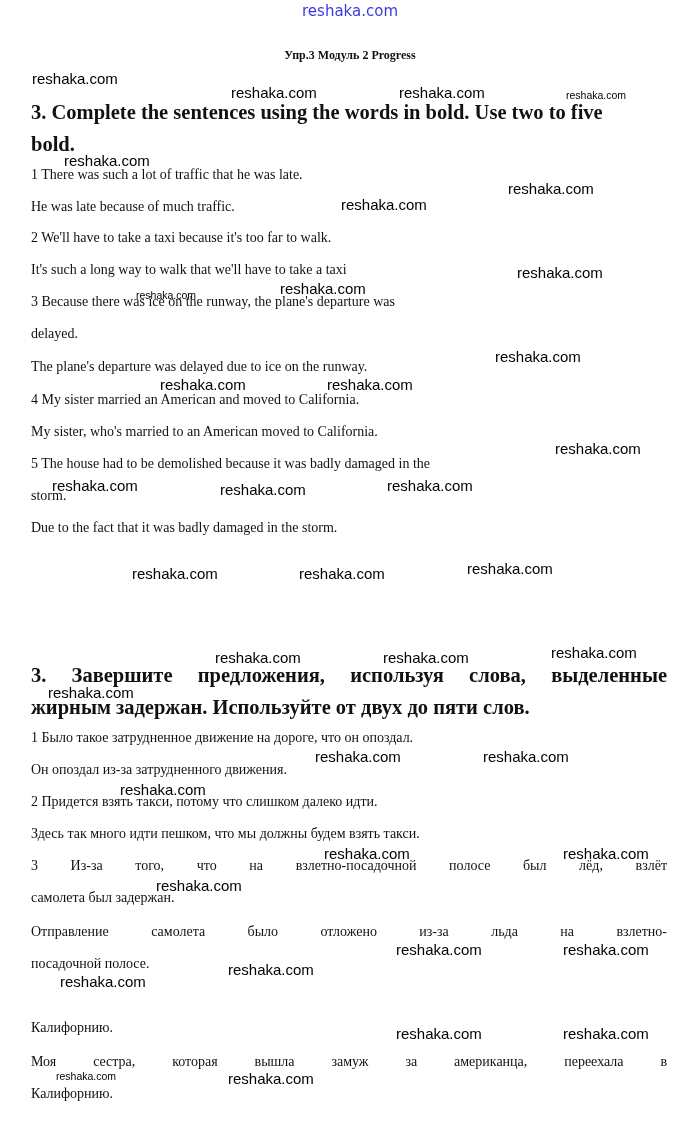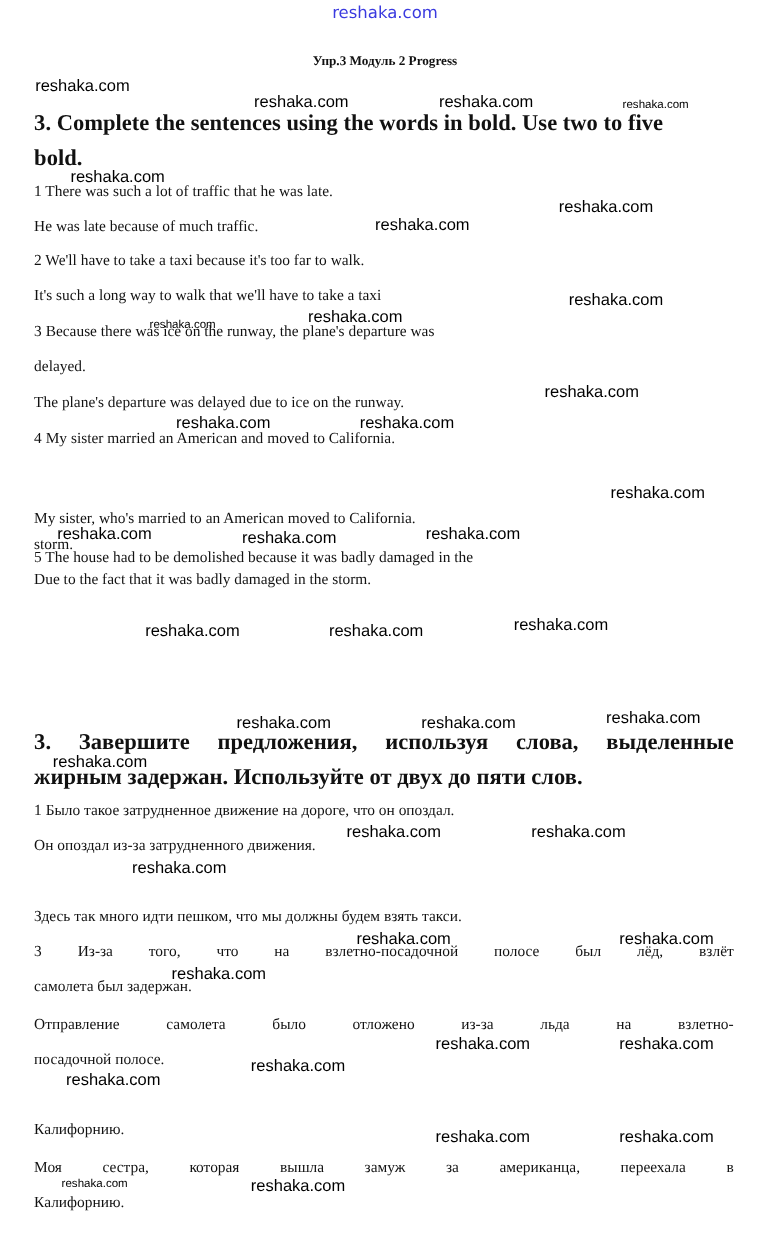--- a/index.html
+++ b/index.html
@@ -43,32 +43,33 @@
   <div class="t" style="top:200px;">He was late because of much traffic.</div>
 
   <div class="t" style="top:231px;">2 We'll have to take a taxi because it's too far to walk.</div>
   <div class="t" style="top:263px;">It's such a long way to walk that we'll have to take a taxi</div>
 
   <div class="t" style="top:295px;">3 Because there was ice on the runway, the plane's departure was</div>
   <div class="t" style="top:327px;">delayed.</div>
   <div class="t" style="top:360px;">The plane's departure was delayed due to ice on the runway.</div>
 
   <div class="t" style="top:393px;">4 My sister married an American and moved to California.</div>
-  <div class="t" style="top:425px;margin-top:40px;">My sister, who's married to an American moved to California.</div>
+  <div class="t" style="top:425px;">My sister, who's married to an American moved to California.</div>
 
-  <div class="t" style="top:457px;margin-top:44px;">5 The house had to be demolished because it was badly damaged in the</div>
+  <div class="t" style="top:457px;">5 The house had to be demolished because it was badly damaged in the</div>
   <div class="t" style="top:489px;">storm.</div>
   <div class="t" style="top:521px;">Due to the fact that it was badly damaged in the storm.</div>
 
   <div class="t bold just" style="top:665px;">3. Завершите предложения, используя слова, выделенные</div>
   <div class="t bold" style="top:697px;">жирным задержан. Используйте от двух до пяти слов.</div>
 
   <div class="t" style="top:731px;">1 Было такое затрудненное движение на дороге, что он опоздал.</div>
   <div class="t" style="top:763px;">Он опоздал из-за затрудненного движения.</div>
 
+  <div class="t" style="top:795px;">2 Придется взять такси, потому что слишком далеко идти.</div>
   <div class="t" style="top:827px;">Здесь так много идти пешком, что мы должны будем взять такси.</div>
 
   <div class="t just" style="top:859px;">3 Из-за того, что на взлетно-посадочной полосе был лёд, взлёт</div>
   <div class="t" style="top:891px;">самолета был задержан.</div>
   <div class="t just" style="top:925px;">Отправление самолета было отложено из-за льда на взлетно-</div>
   <div class="t" style="top:957px;">посадочной полосе.</div>
 
   <div class="t" style="top:1021px;">Калифорнию.</div>
   <div class="t just" style="top:1055px;">Моя сестра, которая вышла замуж за американца, переехала в</div>
   <div class="t" style="top:1087px;">Калифорнию.</div>

